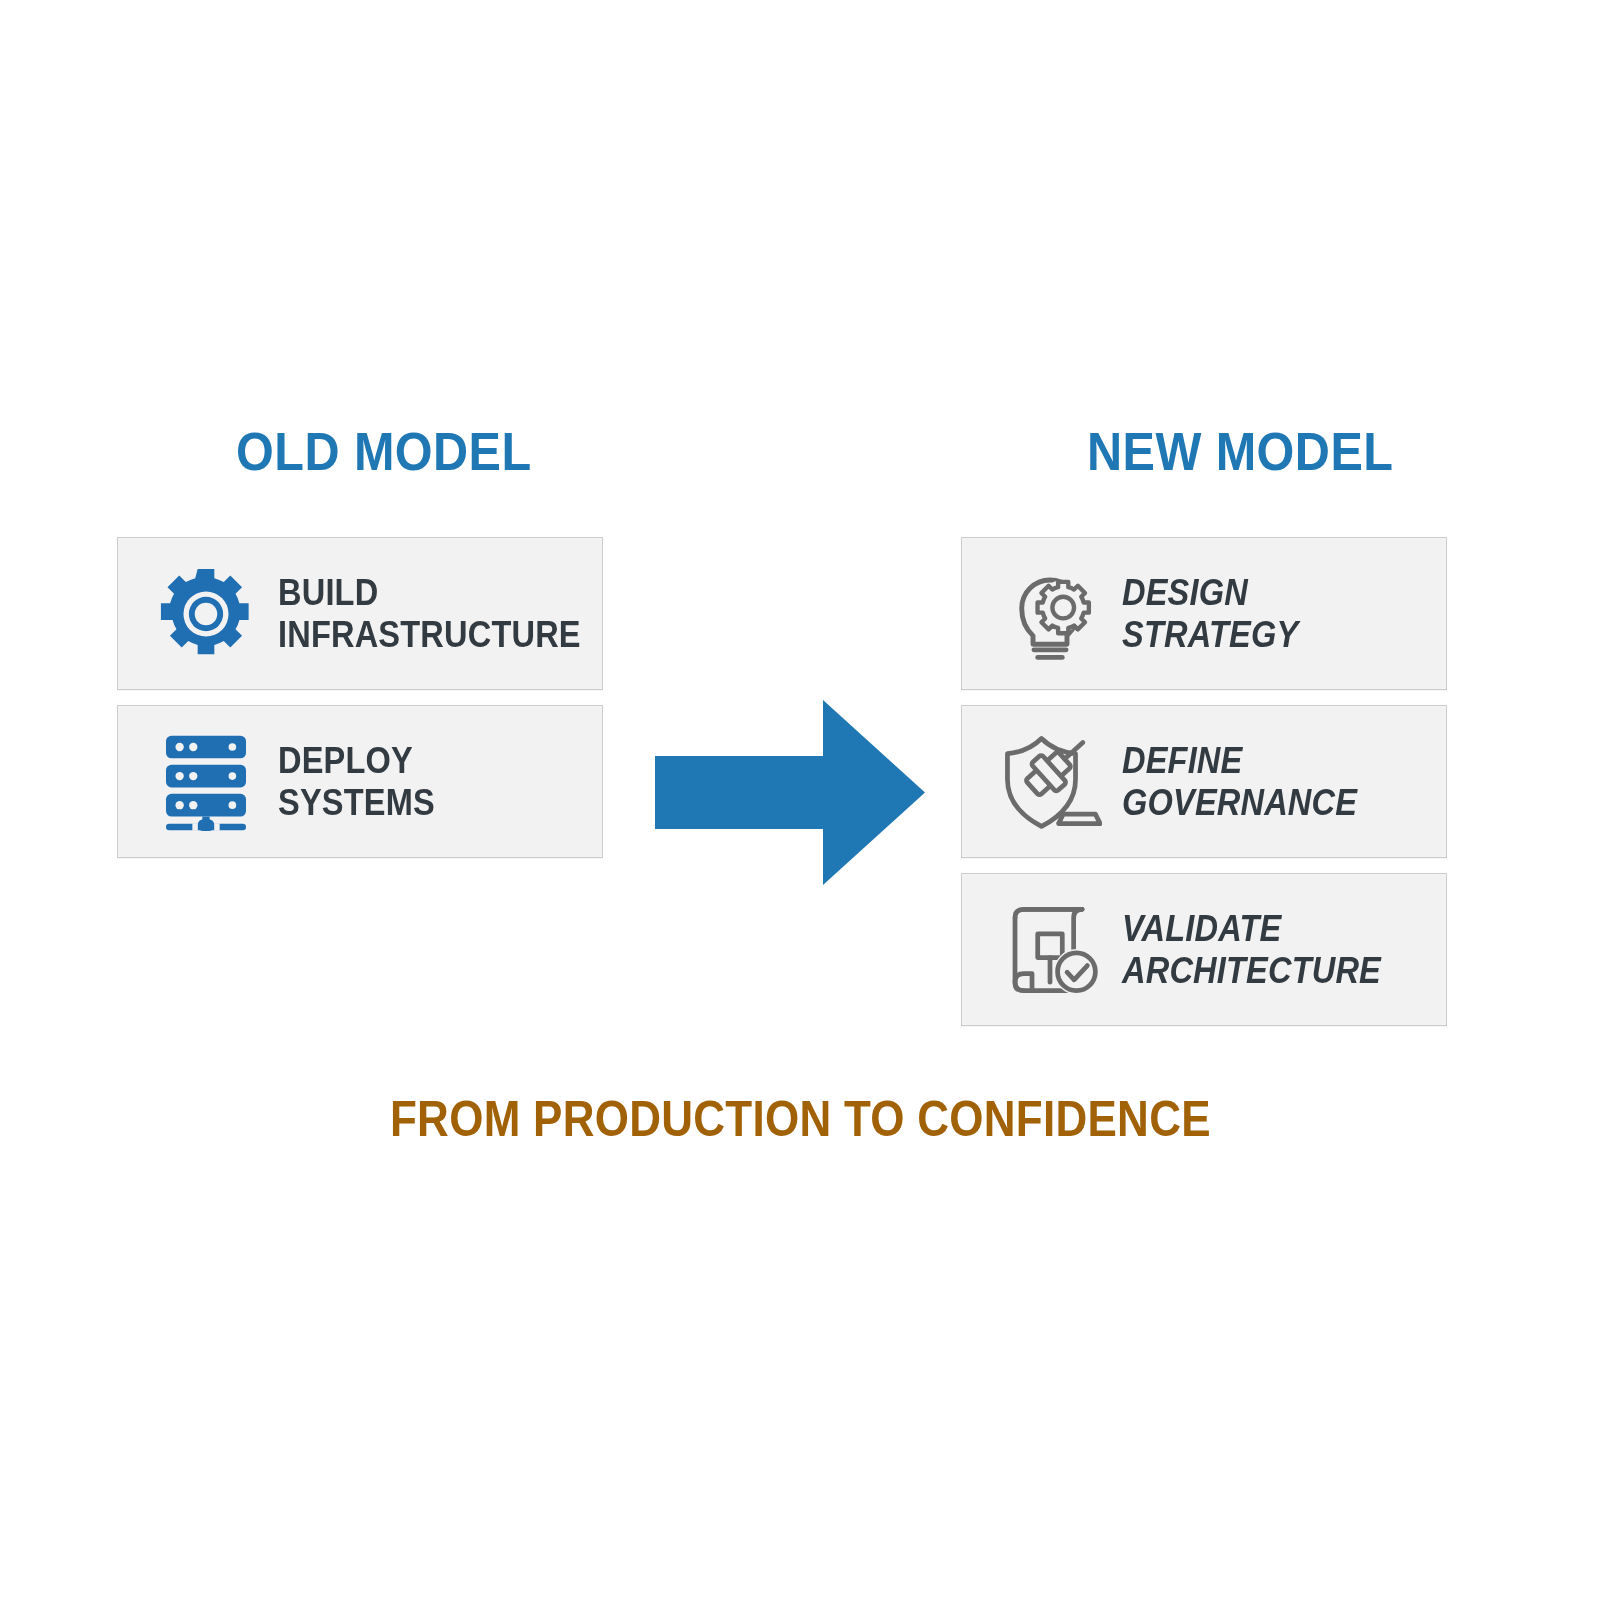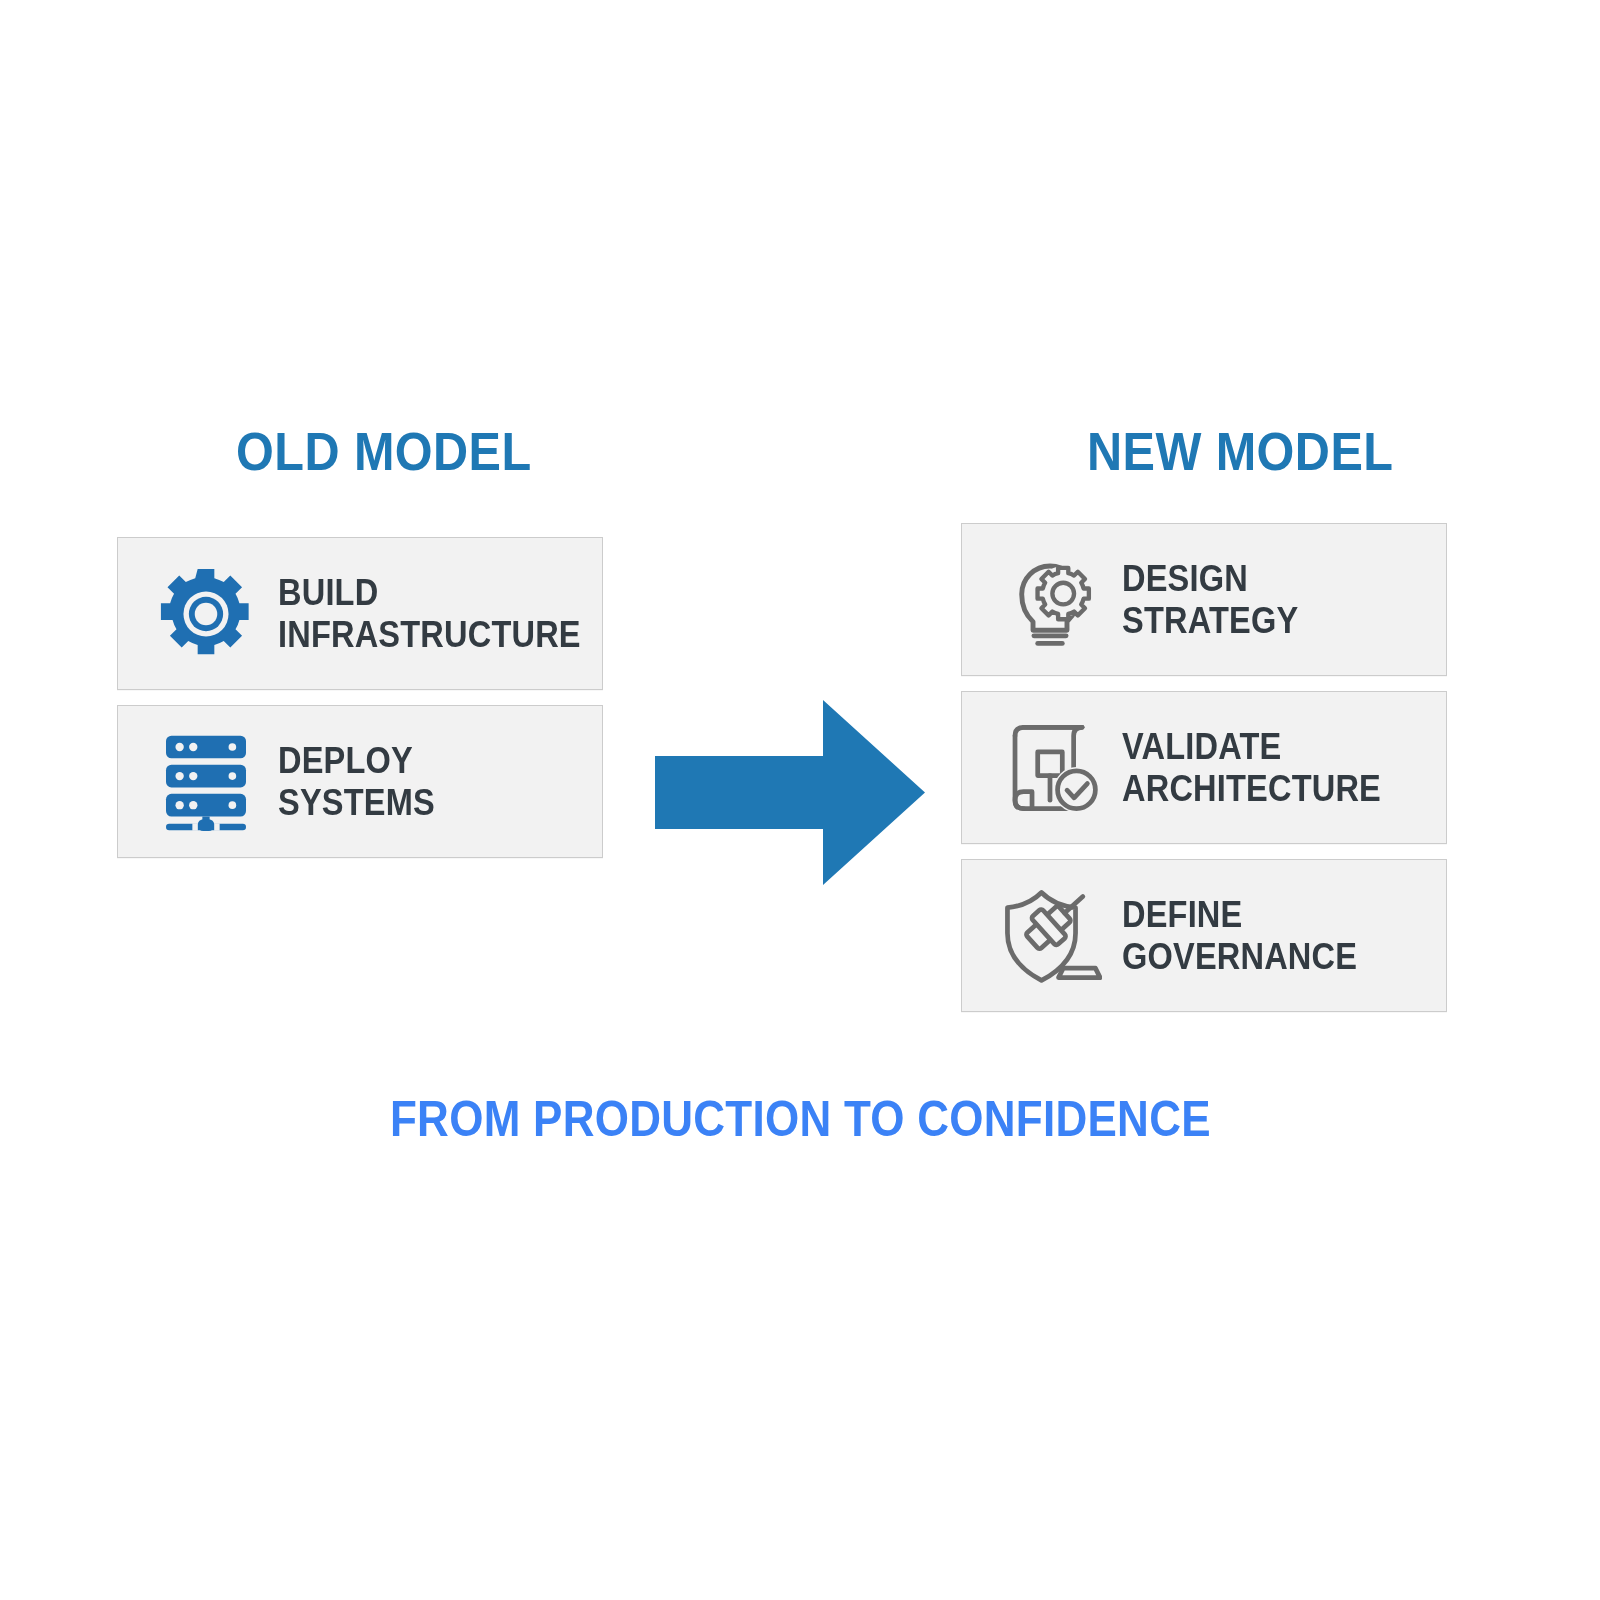--- a/index.html
+++ b/index.html
@@ -40,21 +40,21 @@
 
   
   .column {
     position: absolute;
     width: 486px;
     display: flex;
     flex-direction: column;
     gap: 15px;
   }
   #column-old { left: 117px; top: 537px; }
-  #column-new { left: 961px; top: 523px; }
+  #column-new { left: 961px; top: 537px; font-style: italic; }
 
   .card {
     box-sizing: border-box;
     height: 153px;
     background: #f2f2f2;
     border: 1px solid #cccccc;
     display: flex;
     align-items: center;
     padding-left: 34px;
     box-shadow: 0 1px 0 rgba(0,0,0,0.03);
@@ -97,21 +97,21 @@
   #caption {
     position: absolute;
     left: 0;
     top: 1094px;
     width: 1600px;
     text-align: center;
     font-family: "Liberation Sans", sans-serif;
     font-weight: bold;
     font-size: 50px;
     letter-spacing: 0.3px;
-    color: #3b82f6;
+    color: #a16207;
     line-height: 1;
   }
   #caption span {
     display: inline-block;
     transform: scaleX(0.88);
   }
 </style>
 </head>
 <body>
 
@@ -193,60 +193,60 @@
             <circle cx="64" cy="46.2" r="11.5"></circle>
           </g>
         </svg>
       </div>
       <div class="card-label">DESIGN
 STRATEGY</div>
     </div>
 
     <div class="card">
       <div class="card-icon">
+        <svg width="104" height="100" viewBox="0 0 110 104" aria-hidden="true">
+          <g fill="none" stroke="#6b6b6b" stroke-width="5" stroke-linecap="round" stroke-linejoin="round">
+            <path d="M10 22 q22-2 36-16 q14 14 36 16 v27 q0 31-36 50 q-36-19-36-50 Z"></path>
+          </g>
+          <g transform="rotate(-42 56 46)">
+            <g fill="#f2f2f2" stroke="#6b6b6b" stroke-width="5" stroke-linejoin="round">
+              <rect x="33" y="31" width="46" height="22" rx="3"></rect>
+              <rect x="49" y="22" width="15" height="40" rx="3"></rect>
+            </g>
+            <path fill="none" stroke="#6b6b6b" stroke-width="5" stroke-linecap="round" d="M79 42 h26"></path>
+          </g>
+          <g fill="#f2f2f2" stroke="#6b6b6b" stroke-width="5" stroke-linejoin="round">
+            <path d="M64 96 l5-10 h34 l5 10 Z"></path>
+          </g>
+        </svg>
+      </div>
+      <div class="card-label">DEFINE
+GOVERNANCE</div>
+    </div>
+
+    <div class="card">
+      <div class="card-icon">
         <svg width="104" height="96" viewBox="0 0 110 100" aria-hidden="true">
           <g fill="none" stroke="#6b6b6b" stroke-width="5" stroke-linecap="round" stroke-linejoin="round">
             <path d="M18 16 q0-9 9-9 h62 q-9 0-9 9 v63"></path>
             <path d="M27 7 h62"></path>
             <path d="M18 16 v68 q0 9 9 9 h62 q-9 0-9-9 v-5"></path>
             <path d="M27 93 q-9 0-9-9 t9-9 h9 V93"></path>
             <rect x="42" y="33" width="26" height="25"></rect>
             <path d="M55 58 v26"></path>
           </g>
           <circle cx="83" cy="73" r="24" fill="#f2f2f2"></circle>
           <g fill="none" stroke="#6b6b6b" stroke-width="5" stroke-linecap="round" stroke-linejoin="round">
             <circle cx="83" cy="73" r="20"></circle>
             <path d="M73 73.5 l7.5 8 l14-15"></path>
           </g>
         </svg>
       </div>
       <div class="card-label">VALIDATE
 ARCHITECTURE</div>
     </div>
-
-    <div class="card">
-      <div class="card-icon">
-        <svg width="104" height="100" viewBox="0 0 110 104" aria-hidden="true">
-          <g fill="none" stroke="#6b6b6b" stroke-width="5" stroke-linecap="round" stroke-linejoin="round">
-            <path d="M10 22 q22-2 36-16 q14 14 36 16 v27 q0 31-36 50 q-36-19-36-50 Z"></path>
-          </g>
-          <g transform="rotate(-42 56 46)">
-            <g fill="#f2f2f2" stroke="#6b6b6b" stroke-width="5" stroke-linejoin="round">
-              <rect x="33" y="31" width="46" height="22" rx="3"></rect>
-              <rect x="49" y="22" width="15" height="40" rx="3"></rect>
-            </g>
-            <path fill="none" stroke="#6b6b6b" stroke-width="5" stroke-linecap="round" d="M79 42 h26"></path>
-          </g>
-          <g fill="#f2f2f2" stroke="#6b6b6b" stroke-width="5" stroke-linejoin="round">
-            <path d="M64 96 l5-10 h34 l5 10 Z"></path>
-          </g>
-        </svg>
-      </div>
-      <div class="card-label">DEFINE
-GOVERNANCE</div>
-    </div>
   </div>
 
   <div id="caption">
     <span>FROM PRODUCTION TO CONFIDENCE</span>
   </div>
 
 </div>
 
 </body></html>

